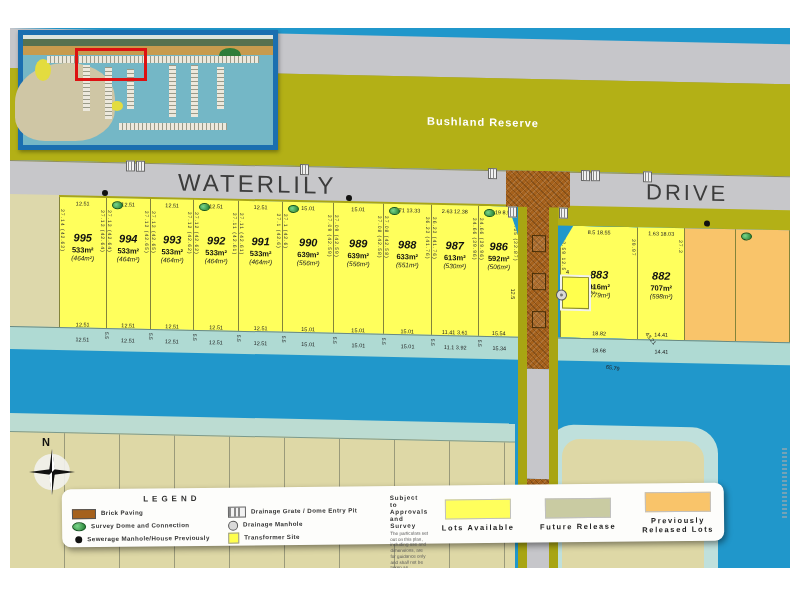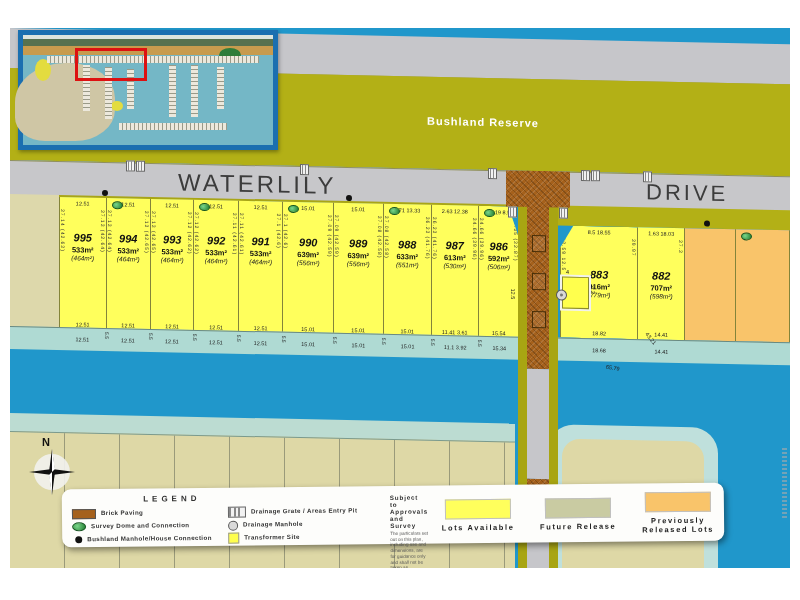--- a/index.html
+++ b/index.html
@@ -432,33 +432,33 @@
     <div class="legend">
       <div class="leg-l">
         <div class="leg-title">LEGEND</div>
         <div class="leg-grid">
             <div class="leg-item">
               <span class="lic brick-paving-swatch"></span>
               <span class="llab">Brick Paving</span>
             </div>
             <div class="leg-item">
               <span class="lic drainage-grate-icon"></span>
-              <span class="llab">Drainage Grate / Areas Entry Pit</span>
+              <span class="llab">Drainage Grate / Dome Entry Pit</span>
             </div>
             <div class="leg-item">
               <span class="lic power-dome-icon"></span>
               <span class="llab">Survey Dome and Connection</span>
             </div>
             <div class="leg-item">
               <span class="lic drainage-manhole-icon"></span>
               <span class="llab">Drainage Manhole</span>
             </div>
             <div class="leg-item">
               <span class="lic sewerage-manhole-icon"></span>
-              <span class="llab">Bushland Manhole/House Connection</span>
+              <span class="llab">Sewerage Manhole/House Previously</span>
             </div>
             <div class="leg-item">
               <span class="lic transformer-site-icon"></span>
               <span class="llab">Transformer Site</span>
             </div>
           </div>
       </div>
       <div class="leg-note">
         <div class="nt">Subject to Approvals and Survey</div>
         <div class="nb">The particulars set out on this plan, including use and dimensions, are for guidance only and shall not be taken as representations or warranties. Purchasers should satisfy themselves by inspection and enquiry as to the correctness of each item. Plan subject to approval. Areas are indicative only.</div>

